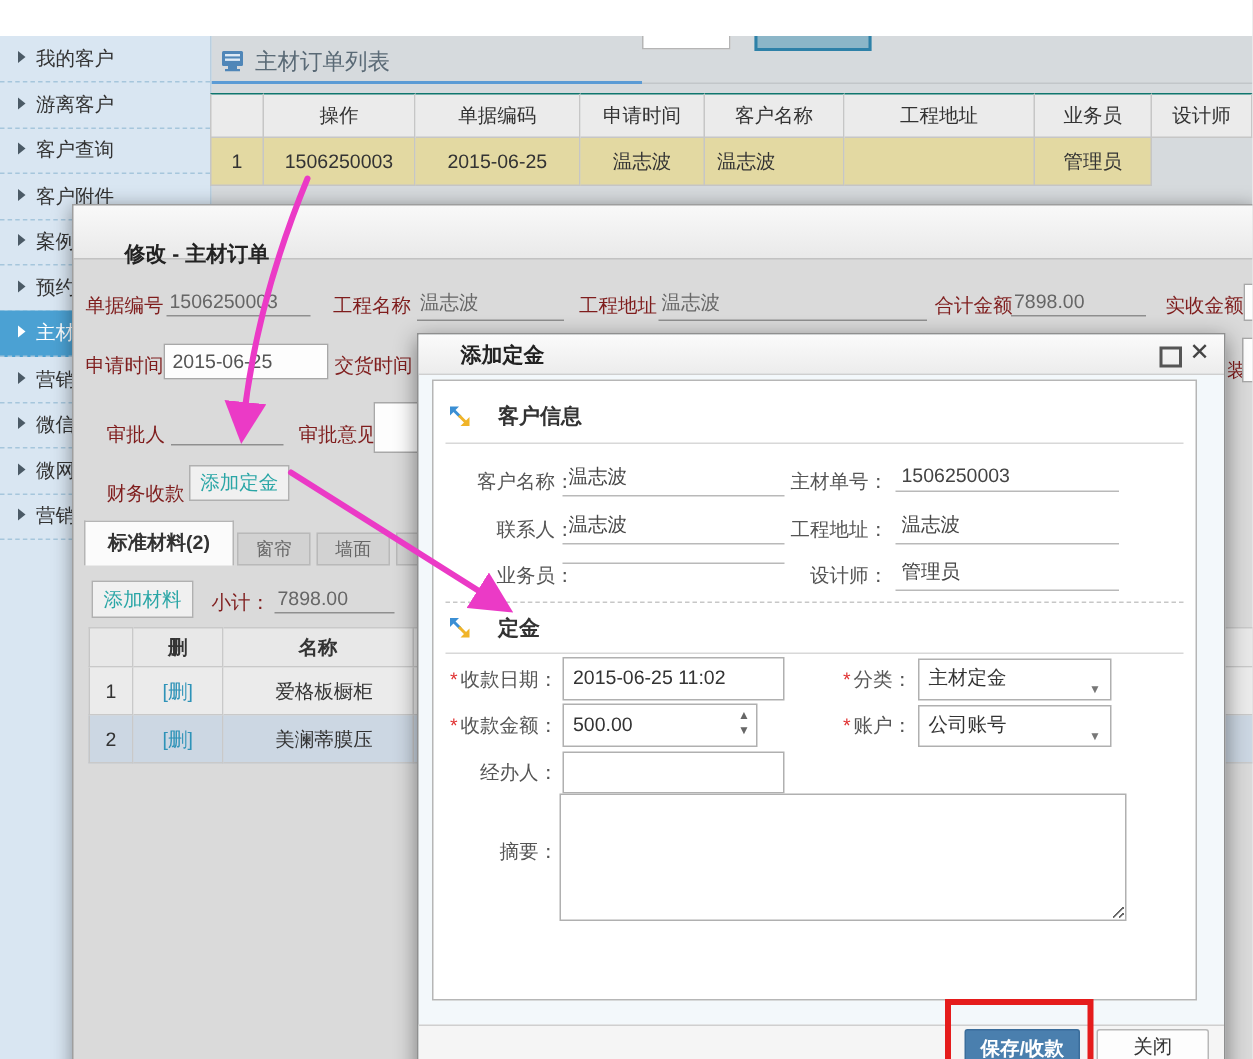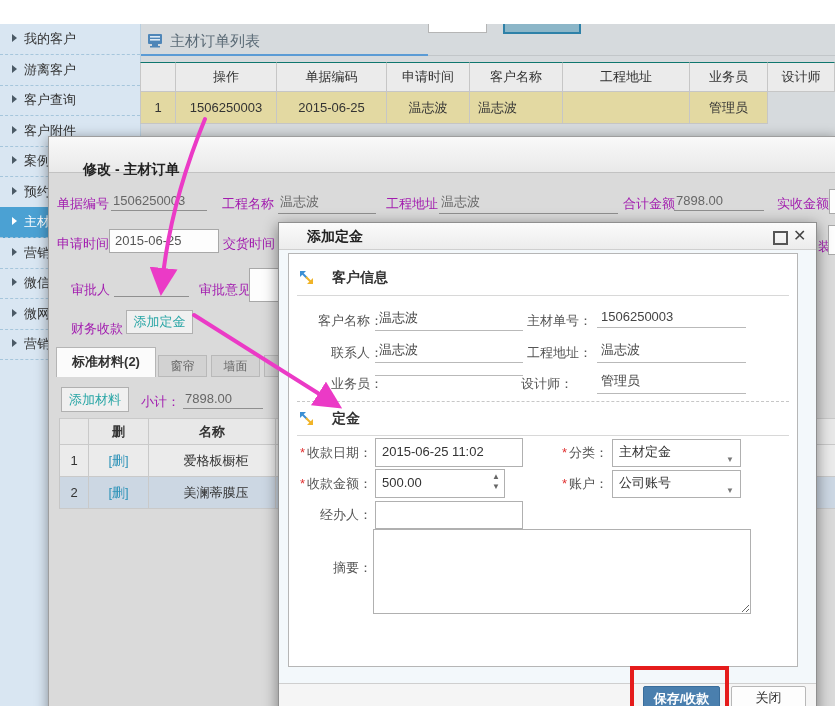--- a/index.html
+++ b/index.html
@@ -17,21 +17,21 @@
   
   .otable{position:absolute;left:140px;top:38px;display:grid;grid-template-columns:36px 101px 110px 83px 93px 127px 78px 67px;z-index:1;}
   .oc{border-right:1px solid #c6c6c6;border-bottom:1px solid #c6c6c6;display:flex;align-items:center;justify-content:center;
       height:30px;box-sizing:border-box;overflow:hidden;}
   .oh{background:#ebebeb;font-weight:normal;border-top:1px solid #0f766e;}
   .od{background:#e3d9a2;height:32px;}
   .first{border-left:1px solid #c6c6c6;}
   .leftal{justify-content:flex-start;padding-left:8px;}
   .tlink{color:#2e93b8;cursor:pointer;}
   .btn-teal{background:#f0f0f0;border:1px solid #b0b0b0;color:#2aa6a6;text-align:center;cursor:pointer;}
-  .lbl{color:#a21caf;white-space:nowrap;}
+  .lbl{color:#7f1d1d;white-space:nowrap;}
   .uval{border-bottom:1px solid #8f8f8f;color:#666;padding:0 2px 2px 2px;white-space:nowrap;overflow:hidden;}
   .ibox{background:#fdfdfd;border:1px solid #a8a8a8;color:#555;padding-left:5px;line-height:22px;white-space:nowrap;overflow:hidden;}
   
   .modal1{position:absolute;left:48px;top:112px;width:787px;height:594px;background:#dadada;border:1px solid #9e9e9e;
           box-shadow:0 2px 12px rgba(0,0,0,.4);z-index:30;overflow:hidden;}
   .titlebar{position:absolute;left:0;top:0;right:0;height:35px;background:linear-gradient(#f9f9f9,#e9e9e9);
             border-bottom:1px solid #c2c2c2;}
   .mtitle{position:absolute;font-weight:bold;font-size:14px;color:#222;white-space:nowrap;}
   .tab-act{background:#fbfbfb;border:1px solid #b5b5b5;border-bottom:none;font-weight:bold;text-align:center;line-height:28px;cursor:pointer;}
   .tab-in{background:#d2d2d2;border:1px solid #b9b9b9;color:#666;font-size:12px;text-align:center;line-height:20px;cursor:pointer;}
@@ -194,21 +194,21 @@
       <span class="flbl" style="left:213px;top:58px;width:90px;">主材单号：</span>
       <span class="fval" style="left:308px;top:55px;width:143px;">1506250003</span>
 
       <span class="flbl" style="left:4px;top:90px;width:90px;">联系人：</span>
       <span class="fval" style="left:86px;top:87px;width:142px;">温志波</span>
       <span class="flbl" style="left:213px;top:90px;width:90px;">工程地址：</span>
       <span class="fval" style="left:308px;top:87px;width:143px;">温志波</span>
 
       <span class="flbl" style="left:4px;top:121px;width:90px;">业务员：</span>
       <span class="fval" style="left:86px;top:118px;width:142px;"></span>
-      <span class="flbl" style="left:213px;top:121px;width:90px;text-align:center;">设计师：</span>
+      <span class="flbl" style="left:213px;top:121px;width:90px;">设计师：</span>
       <span class="fval" style="left:308px;top:118px;width:143px;">管理员</span>
 
       <div class="abs" style="left:8px;top:147px;width:492px;border-bottom:1px dashed #c7c7c7;"></div>
 
       <span class="abs" style="left:9px;top:156px;">
         <svg width="17" height="17" viewBox="0 0 17 17">
             <path d="M2 2 L8 2 L2 8 Z" fill="#3b8fd4"></path>
             <line x1="3" y1="3" x2="9" y2="9" stroke="#3b8fd4" stroke-width="2"></line>
             <path d="M15 15 L9 15 L15 9 Z" fill="#f0b429"></path>
             <line x1="14" y1="14" x2="8" y2="8" stroke="#f0b429" stroke-width="2"></line>

